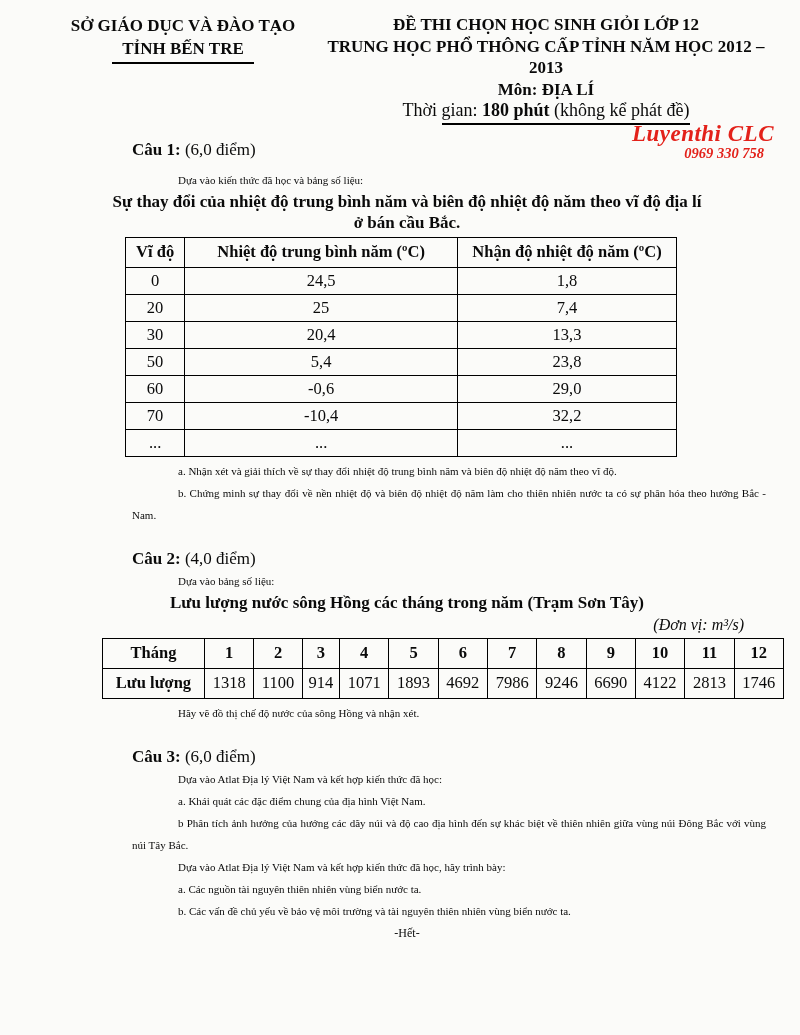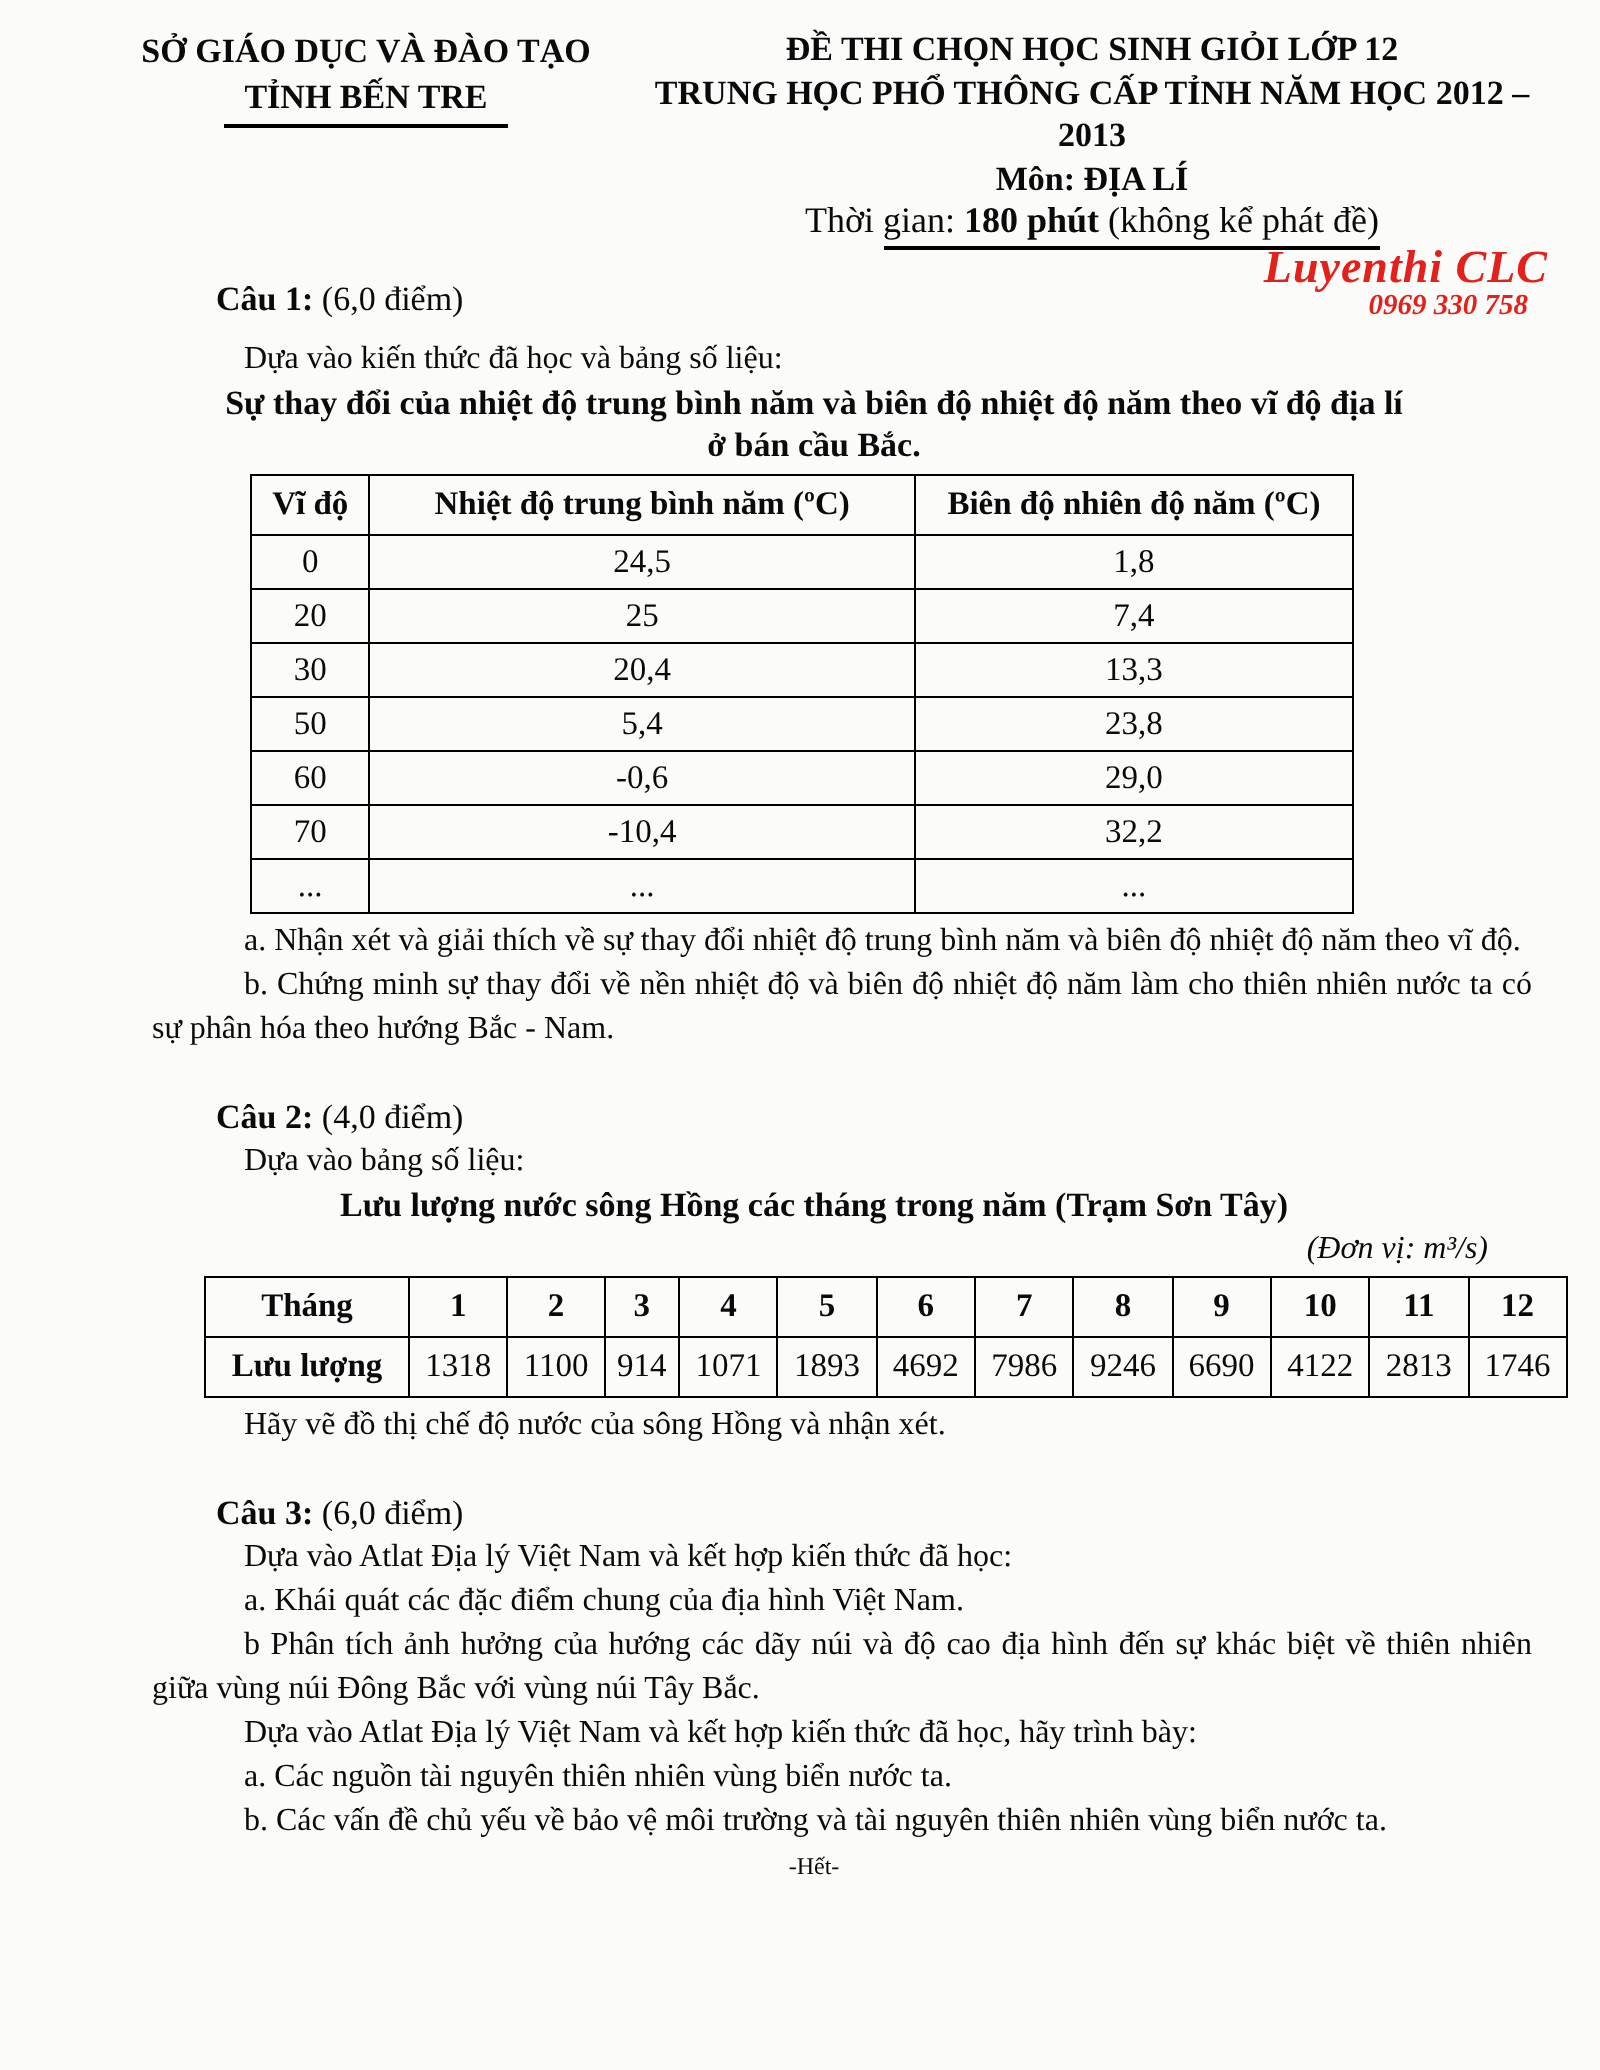--- a/index.html
+++ b/index.html
@@ -41,27 +41,27 @@
     position:absolute; top:122px; right:26px;
     text-align:right;
     color:#e3211a;
     font-style:italic; font-weight:700;
     line-height:1.05;
   }
   .wm-name { font-size:23px; letter-spacing:.5px; }
   .wm-phone { font-size:14.5px; padding-right:10px; }
 
   
-  .q-head { margin-left:64px; font-size:17px; line-height:22px; }
+  .q-head { margin-left:88px; font-size:17px; line-height:22px; }
   .mt-q1 { margin-top:14px; }
   .mt-sect { margin-top:22px; }
   .para {
-    margin-left:32px; margin-right:4px;
+    margin-left:88px; margin-right:4px;
     text-indent:46px;
-    font-size:16px; line-height:22px;
+    font-size:11px; line-height:22px;
     text-align:justify;
   }
   .para.mt { margin-top:8px; }
   .center-bold {
     text-align:center; font-weight:700;
     font-size:17px; line-height:21px;
   }
   .unit-line {
     text-align:right; margin-right:26px;
     font-style:italic; font-size:16px; line-height:20px; margin-top:2px;
@@ -110,21 +110,21 @@
   <div class="q-head mt-q1"><b>Câu 1:</b><span> (6,0 điểm)</span></div>
   <p class="para mt">Dựa vào kiến thức đã học và bảng số liệu:</p>
   <div class="center-bold">Sự thay đổi của nhiệt độ trung bình năm và biên độ nhiệt độ năm theo vĩ độ địa lí</div>
   <div class="center-bold">ở bán cầu Bắc.</div>
 
   <table class="t1">
     <tbody>
         <tr>
       <th class="c1">Vĩ độ</th>
       <th class="c2">Nhiệt độ trung bình năm (ºC)</th>
-      <th class="c3">Biên độ nhiên độ năm (ºC)</th>
+      <th class="c3">Nhận độ nhiệt độ năm (ºC)</th>
     </tr>
     <tr>
       <td>0</td>
       <td>24,5</td>
       <td>1,8</td>
     </tr>
     <tr>
       <td>20</td>
       <td>25</td>
       <td>7,4</td>

